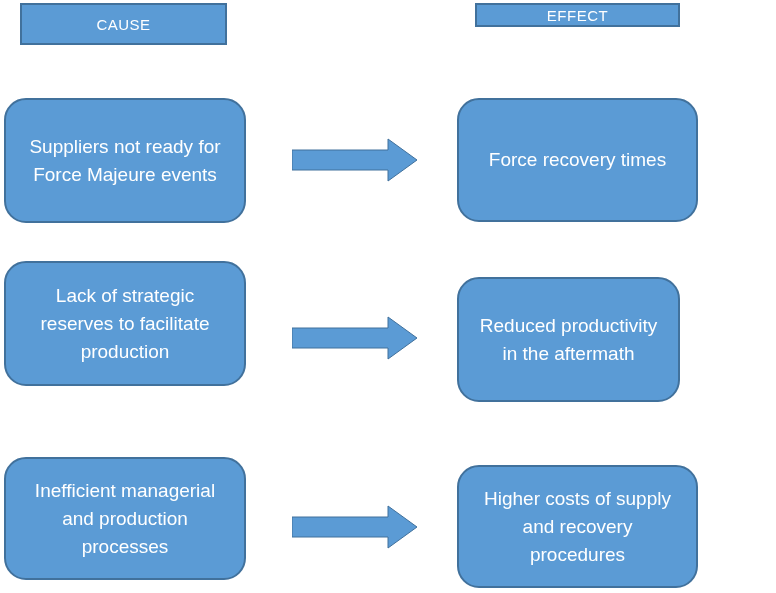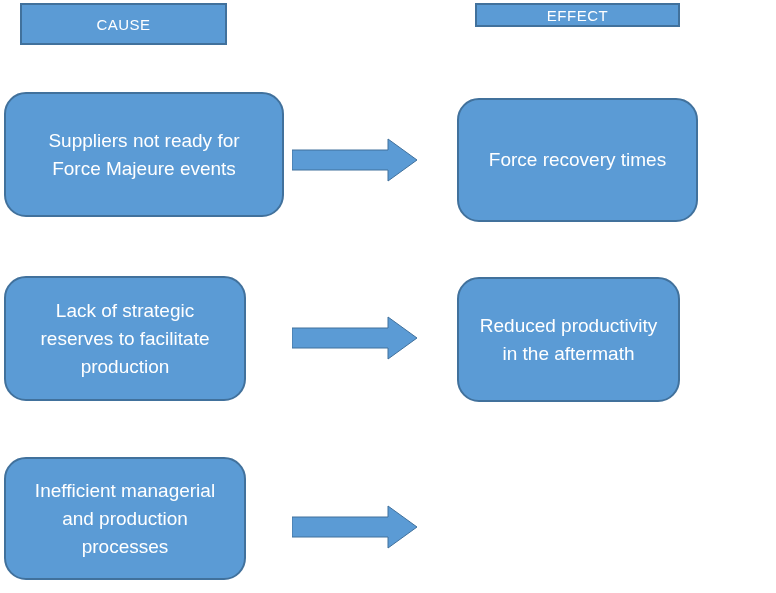--- a/index.html
+++ b/index.html
@@ -45,26 +45,26 @@
     width: 126px;
     height: 44px;
   }
   .arrow svg { display: block; width: 100%; height: 100%; }
 
   
   .pos-cause-header  { left: 20px;  top: 3px;  width: 207px; height: 42px; }
   .pos-effect-header { left: 475px; top: 3px;  width: 205px; height: 24px; }
 
   
-  .pos-cause-0  { left: 4px;   top: 92px;  width: 280px; height: 125px; }
+  .pos-cause-0  { left: 4px;   top: 98px;  width: 242px; height: 125px; }
   .pos-arrow-0  { left: 292px; top: 138px; }
   .pos-effect-0 { left: 457px; top: 98px;  width: 241px; height: 124px; }
 
   
-  .pos-cause-1  { left: 4px;   top: 276px; width: 242px; height: 125px; }
+  .pos-cause-1  { left: 4px;   top: 261px; width: 242px; height: 125px; }
   .pos-arrow-1  { left: 292px; top: 316px; }
   .pos-effect-1 { left: 457px; top: 277px; width: 223px; height: 125px; }
 
   
   .pos-cause-2  { left: 4px;   top: 457px; width: 242px; height: 123px; }
   .pos-arrow-2  { left: 292px; top: 505px; }
   .pos-effect-2 { left: 457px; top: 465px; width: 241px; height: 123px; }
 </style>
 </head>
 <body>
@@ -110,14 +110,17 @@
   <div class="shape node-box pos-cause-2">
     <span>Inefficient managerial and production processes</span>
   </div>
 
   <div class="arrow pos-arrow-2">
     <svg viewBox="0 0 126 44" preserveAspectRatio="none" aria-hidden="true">
       <polygon points="0,12 96,12 96,1 125,22 96,43 96,32 0,32" style="fill: var(--shape-fill); stroke: var(--shape-border); stroke-width: 1;"></polygon>
     </svg>
   </div>
 
+  <div class="shape node-box pos-effect-2">
+    <span>Higher costs of supply and recovery procedures</span>
+  </div>
 
 </div>
 
 </body></html>

